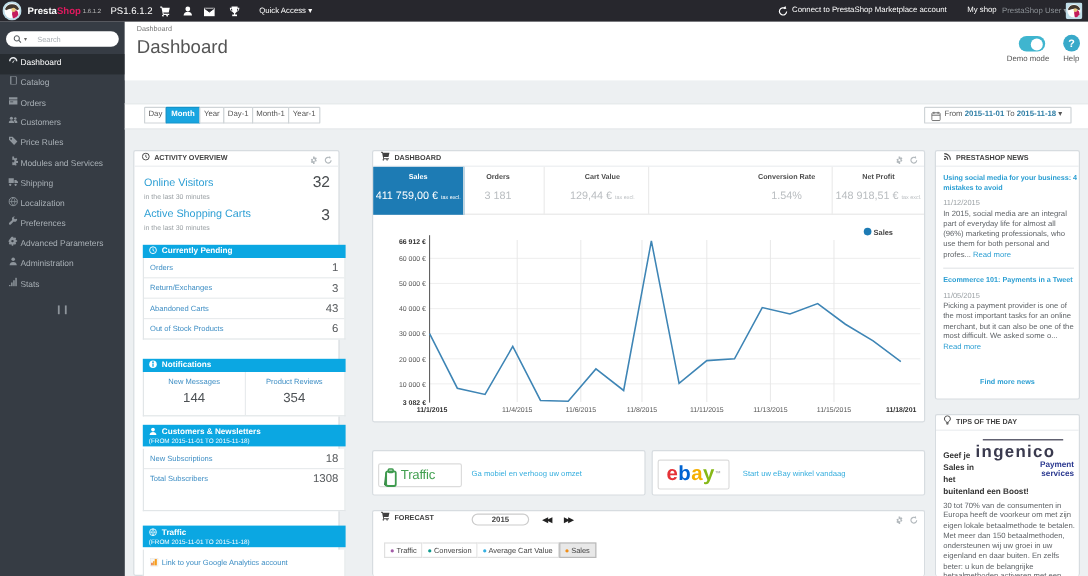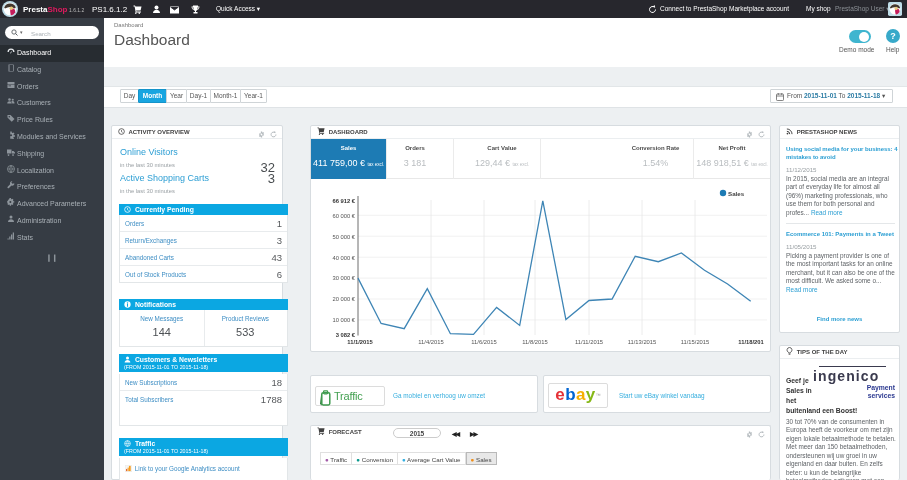--- a/index.html
+++ b/index.html
@@ -190,21 +190,21 @@
         <circle cx="8" cy="8" r="6.5" fill="none" stroke="#414141" stroke-width="1.8"></circle>
         <path stroke="#414141" stroke-width="1.6" fill="none" d="M8 4.5V8.5L10.5 10"></path>
       </svg> ACTIVITY OVERVIEW<span class="picons"><svg width="7" height="7" viewBox="0 0 16 16">
           <path fill="#b3b9bd" d="M6.5 1h3v1.6c.5.2 1 .4 1.4.7l1.4-.8 1.5 2.6-1.4.8a5 5 0 0 1 0 1.7l1.4.8-1.5 2.6-1.4-.8c-.4.3-.9.5-1.4.7V15h-3v-1.6a5 5 0 0 1-1.4-.7l-1.4.8-1.5-2.6 1.4-.8a5 5 0 0 1 0-1.7l-1.4-.8 1.5-2.6 1.4.8c.4-.3.9-.5 1.4-.7z"></path>
           <circle cx="8" cy="8" r="2.1" fill="#fff"></circle>
         </svg> <svg width="7" height="7" viewBox="0 0 16 16">
           <path fill="none" stroke="#b3b9bd" stroke-width="2.2" d="M13.5 8a5.5 5.5 0 1 1-1.8-4.1"></path>
           <path fill="#b3b9bd" d="M11.3 0l1.6 4.6-4.6-1.4z"></path>
         </svg></span></div>
   <div class="abs bigstat" style="left:8px;top:21px;">Online Visitors</div>
-  <div class="abs statnum" style="right:7px;top:34px;text-align:right;">32</div>
+  <div class="abs statnum" style="right:7px;top:18px;text-align:right;">32</div>
   <div class="abs sub" style="left:8px;top:36px;">in the last 30 minutes</div>
   <div class="abs bigstat" style="left:8px;top:47px;">Active Shopping Carts</div>
   <div class="abs statnum" style="right:7px;top:45px;">3</div>
   <div class="abs sub" style="left:8px;top:62px;">in the last 30 minutes</div>
 
   <div class="cybar" style="top:78px;height:11px;line-height:11px;"><svg class="cic" width="7" height="7" viewBox="0 0 16 16">
         <circle cx="8" cy="8" r="6.5" fill="none" stroke="#fff" stroke-width="1.8"></circle>
         <path stroke="#fff" stroke-width="1.6" fill="none" d="M8 4.5V8.5L10.5 10"></path>
       </svg> Currently Pending</div>
   <div class="tbl" style="top:89px;height:68px;">
@@ -228,35 +228,35 @@
 
   <div class="cybar" style="top:173px;height:11px;line-height:11px;"><svg class="cic" width="7" height="7" viewBox="0 0 16 16">
         <circle cx="8" cy="8" r="7.2" fill="#fff"></circle>
         <path fill="#0ba7e2" d="M6.8 6.5h2.4V13H6.8zM8 2.6a1.6 1.6 0 1 1 0 3.3 1.6 1.6 0 0 1 0-3.3z"></path>
       </svg> Notifications</div>
   <div class="tbl" style="top:184px;height:37px;">
     <div style="position:absolute;left:50%;top:0;bottom:0;width:1px;background:#e8ebed;"></div>
     <div class="abs" style="left:0;top:5px;width:50%;text-align:center;font-size:6.3px;color:#3e8ec4;">New Messages</div>
     <div class="abs" style="left:50%;top:5px;width:50%;text-align:center;font-size:6.3px;color:#3e8ec4;">Product Reviews</div>
     <div class="abs" style="left:0;top:16px;width:50%;text-align:center;font-size:11px;color:#4c5054;">144</div>
-    <div class="abs" style="left:50%;top:16px;width:50%;text-align:center;font-size:11px;color:#4c5054;">533</div>
+    <div class="abs" style="left:50%;top:16px;width:50%;text-align:center;font-size:11px;color:#4c5054;">354</div>
   </div>
 
   <div class="cybar" style="top:228px;height:18px;padding-top:2px;"><svg class="cic" width="7" height="7" viewBox="0 0 16 16">
         <circle cx="8" cy="4.5" r="3.5" fill="#fff"></circle>
         <path fill="#fff" d="M1.5 15c0-4 3-6 6.5-6s6.5 2 6.5 6z"></path>
       </svg> Customers &amp; Newsletters<br><span style="font-weight:normal;font-size:5.3px;">(FROM 2015-11-01 TO 2015-11-18)</span></div>
   <div class="tbl" style="top:248px;height:52px;">
     <div class="trow">
         <span class="lab">New Subscriptions</span>
         <span class="val">18</span>
       </div>
     <div class="trow">
         <span class="lab">Total Subscribers</span>
-        <span class="val">1788</span>
+        <span class="val">1308</span>
       </div>
   </div>
 
   <div class="cybar" style="top:312px;height:18px;padding-top:2px;"><svg class="cic" width="7" height="7" viewBox="0 0 16 16">
         <circle cx="8" cy="8" r="6.5" fill="none" stroke="#fff" stroke-width="1.6"></circle>
         <path fill="none" stroke="#fff" stroke-width="1.2" d="M8 1.5a10.5 10.5 0 0 0 0 13M8 1.5a10.5 10.5 0 0 1 0 13M2 8h12"></path>
       </svg> Traffic<br><span style="font-weight:normal;font-size:5.3px;">(FROM 2015-11-01 TO 2015-11-18)</span></div>
   <div class="tbl" style="top:332px;height:23px;">
     <div class="trow" style="height:22px;">
         <span class="lab" style="top:7px;"><svg style="vertical-align:-1px;margin-right:1px;" width="7" height="7" viewBox="0 0 16 16">

